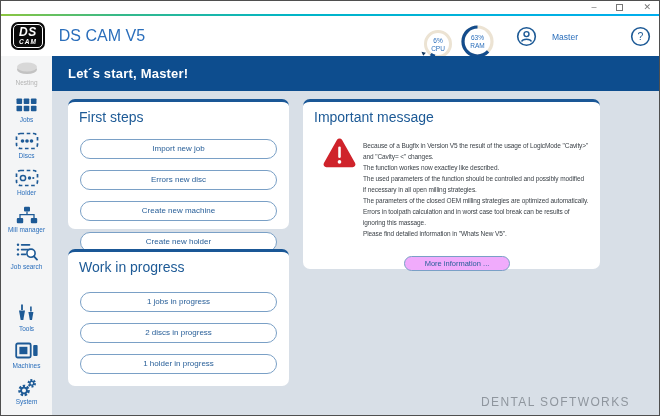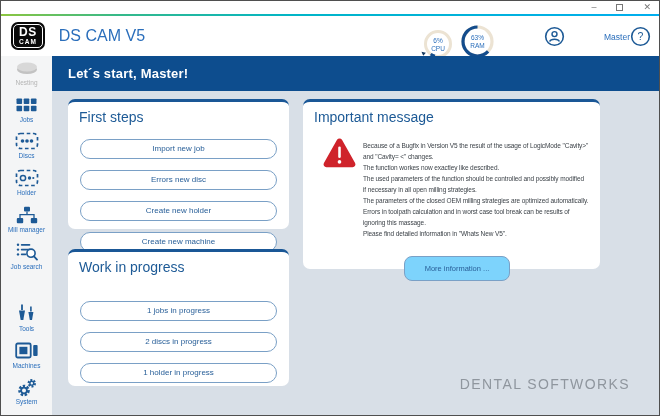--- a/index.html
+++ b/index.html
@@ -8,33 +8,33 @@
   
   .titlebar{height:13px;position:relative;background:#fff;}
   .win-controls{position:absolute;right:8px;top:0;height:13px;display:flex;align-items:center;gap:20px;color:#777;}
   .win-glyph{font-size:9px;line-height:9px;cursor:pointer;}
   .maximize-box{width:7px;height:7px;border:1px solid #777;box-sizing:border-box;cursor:pointer;}
   .accent-line{height:2px;background:linear-gradient(90deg,#8cc63f 0%,#35b98a 18%,#00b5c8 45%,#00aeef 100%);}
 
   
   .header{height:40px;position:relative;display:flex;align-items:center;background:#fff;}
   .logo{margin-left:10px;background:#0a0a0a;border-radius:7px;padding:2px;}
-  .logo-inner{border:1px solid #fff;border-radius:5px;padding:1px 5px 2px;text-align:center;}
+  .logo-inner{border:1px solid #fff;border-radius:5px;padding:1px 5px 2px;text-align:center;font-style:italic;}
   .logo-top{color:#fff;font-size:12px;font-weight:bold;line-height:12px;letter-spacing:.5px;}
   .logo-bottom{color:#fff;font-size:6.5px;font-weight:bold;line-height:7px;letter-spacing:1px;}
   .app-title{margin-left:14px;font-size:16px;color:#2a6ebb;}
 
   .gauges{position:absolute;left:421px;top:7px;display:flex;align-items:flex-end;gap:5px;}
   .gauge{position:relative;}
   .gauge-text{position:absolute;inset:0;display:flex;flex-direction:column;align-items:center;justify-content:center;color:#2a6ebb;}
   .gauge-val{font-size:6.5px;line-height:7px;}
   .gauge-lbl{font-size:6.5px;line-height:7px;margin-top:1px;}
   .cpu-pointer{position:absolute;left:-1px;bottom:5px;width:0;height:0;border-top:2.5px solid transparent;border-bottom:2.5px solid transparent;border-right:4px solid #12375e;transform:rotate(40deg);}
 
-  .user-area{position:absolute;left:543px;top:10px;display:flex;align-items:center;cursor:pointer;gap:24px;}
+  .user-area{position:absolute;left:515px;top:10px;display:flex;align-items:center;cursor:pointer;}
   .user-name{margin-left:15px;font-size:8.5px;color:#2a6ebb;}
   .help-area{position:absolute;left:629px;top:10px;cursor:pointer;}
 
   
   .body{display:flex;height:359px;}
   .sidebar{width:51px;background:#f4f5f6;display:flex;flex-direction:column;align-items:center;padding-top:3px;box-sizing:border-box;}
   .side-item{width:100%;height:29px;margin-bottom:8px;display:flex;flex-direction:column;align-items:center;cursor:pointer;}
   .side-icon{height:18px;display:flex;align-items:center;justify-content:center;}
   .side-label{font-size:6.5px;color:#2a6ebb;margin-top:2px;white-space:nowrap;}
   .side-item.disabled .side-label{color:#b4b4b4;}
@@ -45,29 +45,29 @@
 
   .panel{position:absolute;background:#fff;border-radius:7px;border-top:3px solid #1a5796;box-sizing:border-box;}
   .panel-title{font-size:14px;color:#1d5a96;padding:7px 0 0 11px;}
 
   #first-steps{left:16px;top:43px;width:221px;height:130px;}
   #work-progress{left:16px;top:193px;width:221px;height:137px;}
   #important{left:251px;top:43px;width:297px;height:170px;}
 
   .btn-col{display:flex;flex-direction:column;align-items:center;gap:11px;}
   #first-steps .btn-col{margin-top:14px;}
-  #work-progress .btn-col{margin-top:26px;}
+  #work-progress .btn-col{margin-top:17px;}
   .pill-btn{width:197px;height:20px;box-sizing:border-box;border:1px solid #7aa0c6;border-radius:10px;background:#fff;color:#2a6099;font-family:inherit;font-size:8px;line-height:18px;text-align:center;padding:0;cursor:pointer;white-space:nowrap;overflow:hidden;}
 
   .warn-icon{position:absolute;left:18px;top:34px;}
   .msg-text{position:absolute;left:60px;top:38px;width:234px;font-size:6.5px;line-height:11px;color:#3c4248;letter-spacing:-.1px;}
   .msg-line{white-space:nowrap;}
-  .more-btn{position:absolute;left:101px;top:154px;width:106px;height:25px;box-sizing:border-box;border:1px solid #7aa0c6;border-radius:8px;background:#7dd3fc;color:#2a6099;font-family:inherit;font-size:7.5px;line-height:12px;text-align:center;padding:0;cursor:pointer;}
-
-  .brand{position:absolute;right:29px;top:320px;font-size:14px;letter-spacing:1.4px;color:#8f969e;}
+  .more-btn{position:absolute;left:101px;top:154px;width:106px;height:15px;box-sizing:border-box;border:1px solid #7aa0c6;border-radius:8px;background:#f0abfc;color:#2a6099;font-family:inherit;font-size:7.5px;line-height:12px;text-align:center;padding:0;cursor:pointer;}
+
+  .brand{position:absolute;right:29px;top:339px;font-size:12px;letter-spacing:1.4px;color:#8f969e;}
 </style>
 </head>
 <body>
 
 <div class="window">
 
   <div class="titlebar">
     <div class="win-controls">
       <span class="win-glyph">–</span>
       <span class="maximize-box"></span>
@@ -257,22 +257,22 @@
     <div class="main">
       <div class="banner">
         <span>Let´s start, Master!</span>
       </div>
 
       <div class="panel" id="first-steps">
         <div class="panel-title">First steps</div>
         <div class="btn-col">
           <button class="pill-btn">Import new job</button>
           <button class="pill-btn">Errors new disc</button>
+          <button class="pill-btn">Create new machine</button>
           <button class="pill-btn">Create new holder</button>
-          <button class="pill-btn">Create new machine</button>
         </div>
       </div>
 
       <div class="panel" id="work-progress">
         <div class="panel-title">Work in progress</div>
         <div class="btn-col">
           <button class="pill-btn">1 jobs in progress</button>
           <button class="pill-btn">2 discs in progress</button>
           <button class="pill-btn">1 holder in progress</button>
         </div>

